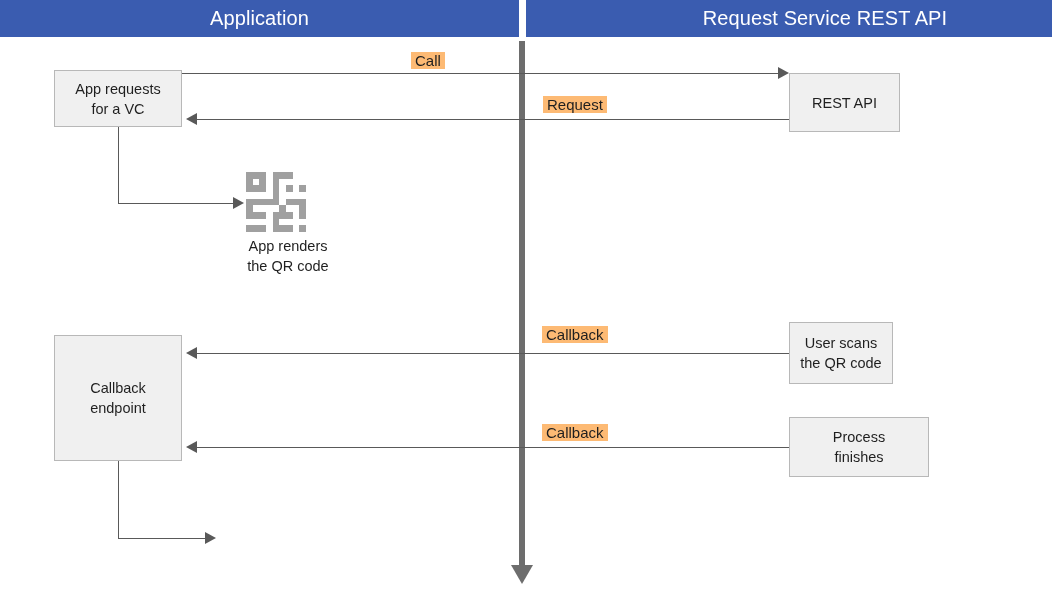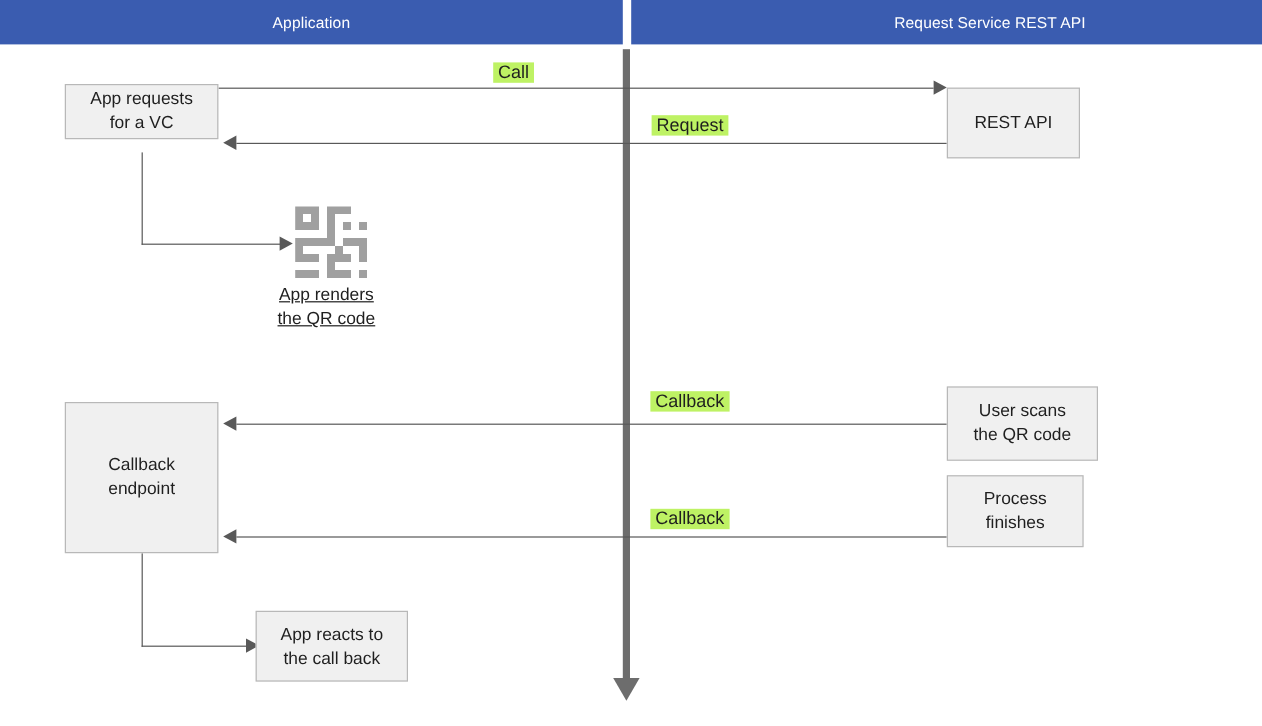--- a/index.html
+++ b/index.html
@@ -22,21 +22,21 @@
   
   .col-header {
     position: absolute;
     top: 0;
     height: 37px;
     background: #3A5CB0;
     color: #ffffff;
     display: flex;
     align-items: center;
     justify-content: center;
-    font-size: 13px;
+    font-size: 20px;
     letter-spacing: 0.1px;
     box-sizing: border-box;
   }
   #header-application { left: 0px;   width: 519px; }
   #header-restapi     { left: 526px; width: 598px; }
 
   
   #lifeline-bar {
     position: absolute;
     left: 519px;
@@ -92,21 +92,21 @@
     width: 0;
     height: 0;
     border-top: 6px solid transparent;
     border-bottom: 6px solid transparent;
     border-right: 11px solid #595959;
   }
   .msg-label {
     position: absolute;
     font-size: 15px;
     color: #1f1f1f;
-    background: #bef264;
+    background: #fdba74;
     padding: 0 4px;
     white-space: nowrap;
     text-align: right;
   }
 
   
   .elbow-v {
     position: absolute;
     width: 1px;
     background: #595959;
@@ -163,48 +163,44 @@
   <div class="msg-label" style="left:542px; top:424px;">Callback</div>
 
   <div class="elbow-v" style="left:118px; top:127px; height:77px;"></div>
   <div class="elbow-h" style="left:118px; top:203px; width:117px;"></div>
   <div class="arrow-right" style="left:233px; top:197px;"></div>
 
   <div class="elbow-v" style="left:118px; top:461px; height:78px;"></div>
   <div class="elbow-h" style="left:118px; top:538px; width:90px;"></div>
   <div class="arrow-right" style="left:205px; top:532px;"></div>
 
-  <div class="node-box" id="box-app-requests" style="left:54px; top:70px; width:128px; height:46px;">
+  <div class="node-box" id="box-app-requests" style="left:54px; top:70px; width:128px; height:57px;">
     <span class="txt">App requests
 for a VC</span>
   </div>
 
   <div class="node-box" id="box-rest-api" style="left:789px; top:73px; width:111px; height:59px;">
     <span class="txt">REST API</span>
   </div>
 
   <div class="node-box" id="box-callback-endpoint" style="left:54px; top:335px; width:128px; height:126px;">
     <span class="txt">Callback
 endpoint</span>
   </div>
 
-  <div class="node-box" id="box-user-scans" style="left:789px; top:322px; width:126px; height:62px;">
+  <div class="node-box" id="box-user-scans" style="left:789px; top:322px; width:104px; height:62px;">
     <span class="txt">User scans
 the QR code</span>
   </div>
 
-  <div class="node-box" id="box-process-finishes" style="left:789px; top:396px; width:114px; height:60px;">
+  <div class="node-box" id="box-process-finishes" style="left:789px; top:417px; width:140px; height:60px;">
     <span class="txt">Process
 finishes</span>
   </div>
 
-  <div class="node-box" id="box-app-reacts" style="left:213px; top:509px; width:127px; height:59px;">
-    <span class="txt">App reacts to
-the call back</span>
-  </div>
 
   <svg id="qr-code" viewBox="0 0 9 9" shape-rendering="crispEdges">
       <rect x="0" y="0" width="1" height="1" fill="#A0A0A0"></rect>
       <rect x="1" y="0" width="1" height="1" fill="#A0A0A0"></rect>
       <rect x="2" y="0" width="1" height="1" fill="#A0A0A0"></rect>
       <rect x="4" y="0" width="1" height="1" fill="#A0A0A0"></rect>
       <rect x="5" y="0" width="1" height="1" fill="#A0A0A0"></rect>
       <rect x="6" y="0" width="1" height="1" fill="#A0A0A0"></rect>
       <rect x="0" y="1" width="1" height="1" fill="#A0A0A0"></rect>
       <rect x="2" y="1" width="1" height="1" fill="#A0A0A0"></rect>
@@ -237,16 +233,16 @@
       <rect x="4" y="7" width="1" height="1" fill="#A0A0A0"></rect>
       <rect x="0" y="8" width="1" height="1" fill="#A0A0A0"></rect>
       <rect x="1" y="8" width="1" height="1" fill="#A0A0A0"></rect>
       <rect x="2" y="8" width="1" height="1" fill="#A0A0A0"></rect>
       <rect x="4" y="8" width="1" height="1" fill="#A0A0A0"></rect>
       <rect x="5" y="8" width="1" height="1" fill="#A0A0A0"></rect>
       <rect x="6" y="8" width="1" height="1" fill="#A0A0A0"></rect>
       <rect x="8" y="8" width="1" height="1" fill="#A0A0A0"></rect>
     </svg>
 
-  <div class="qr-caption" style="left:212px; top:236px; width:120px;text-decoration:underline;">App renders
+  <div class="qr-caption" style="left:228px; top:236px; width:120px;">App renders
 the QR code</div>
 
 </div>
 
 </body></html>

